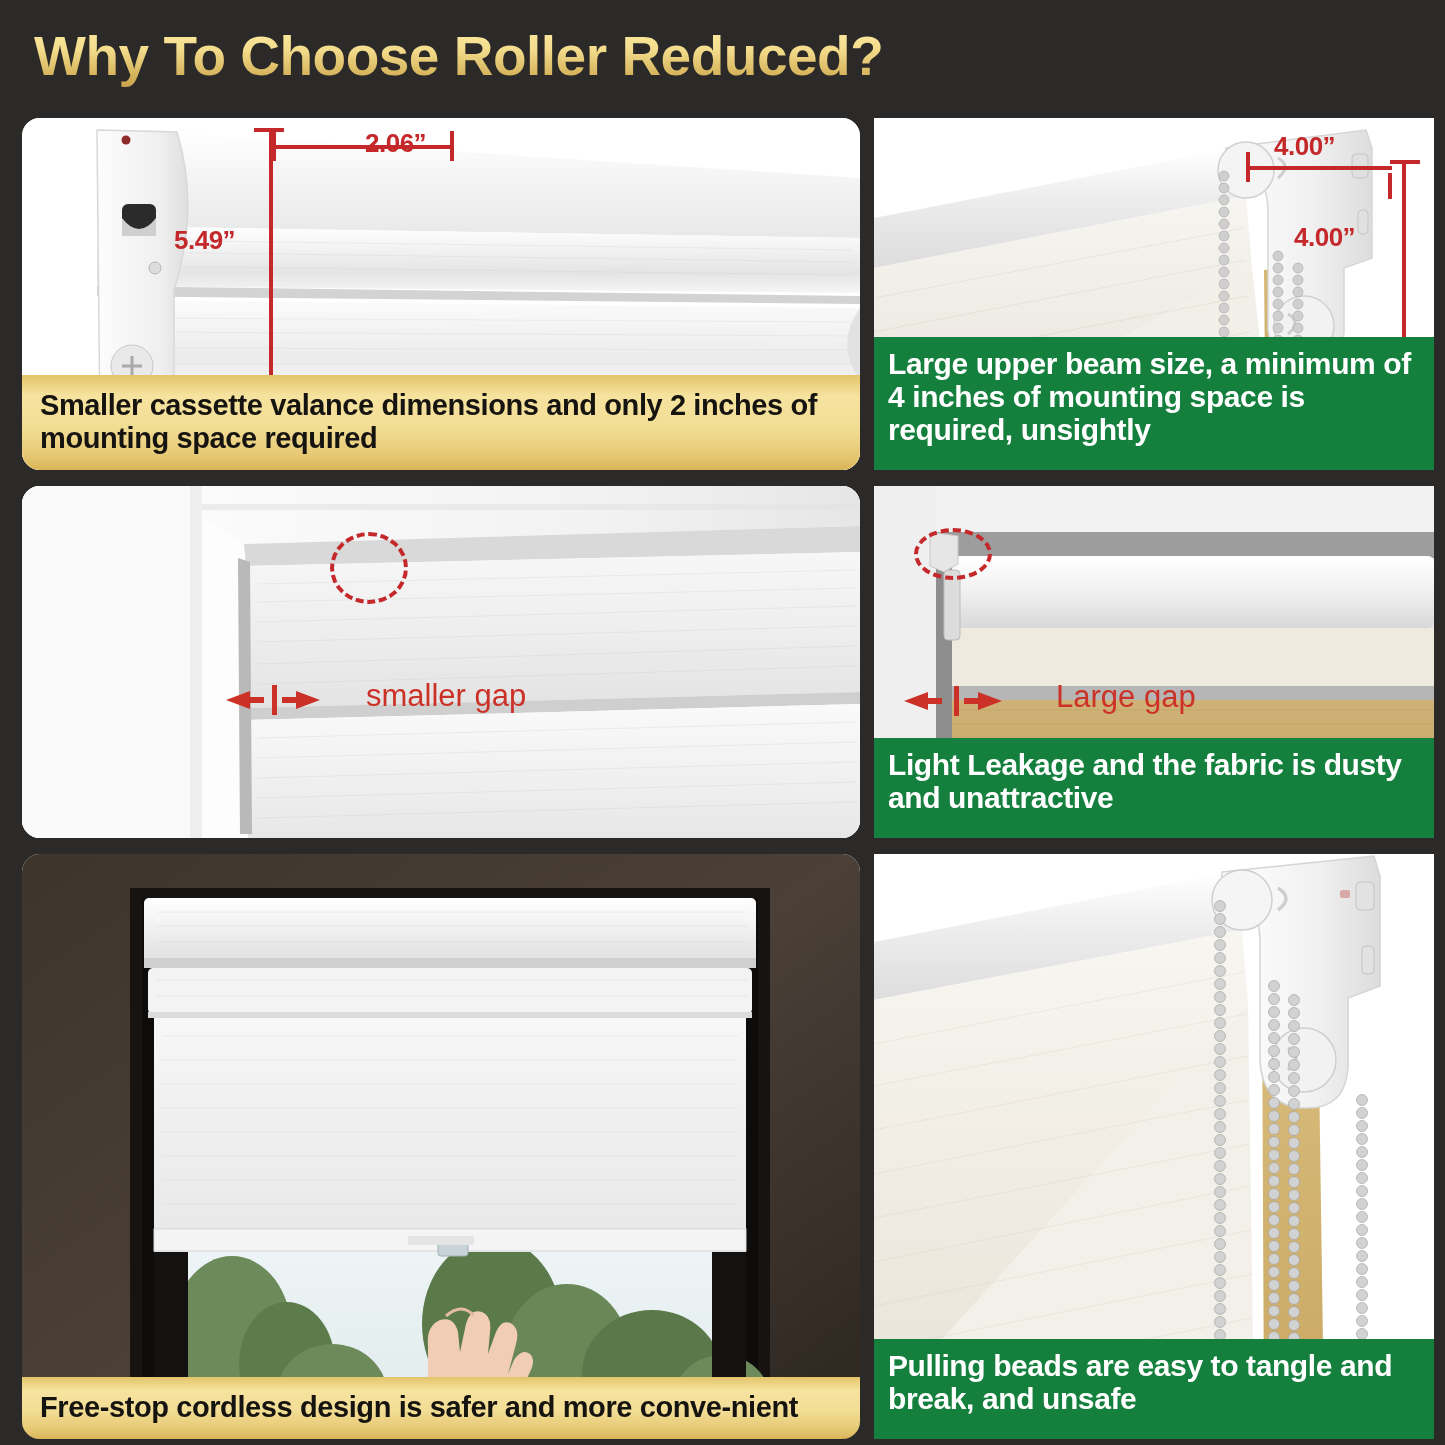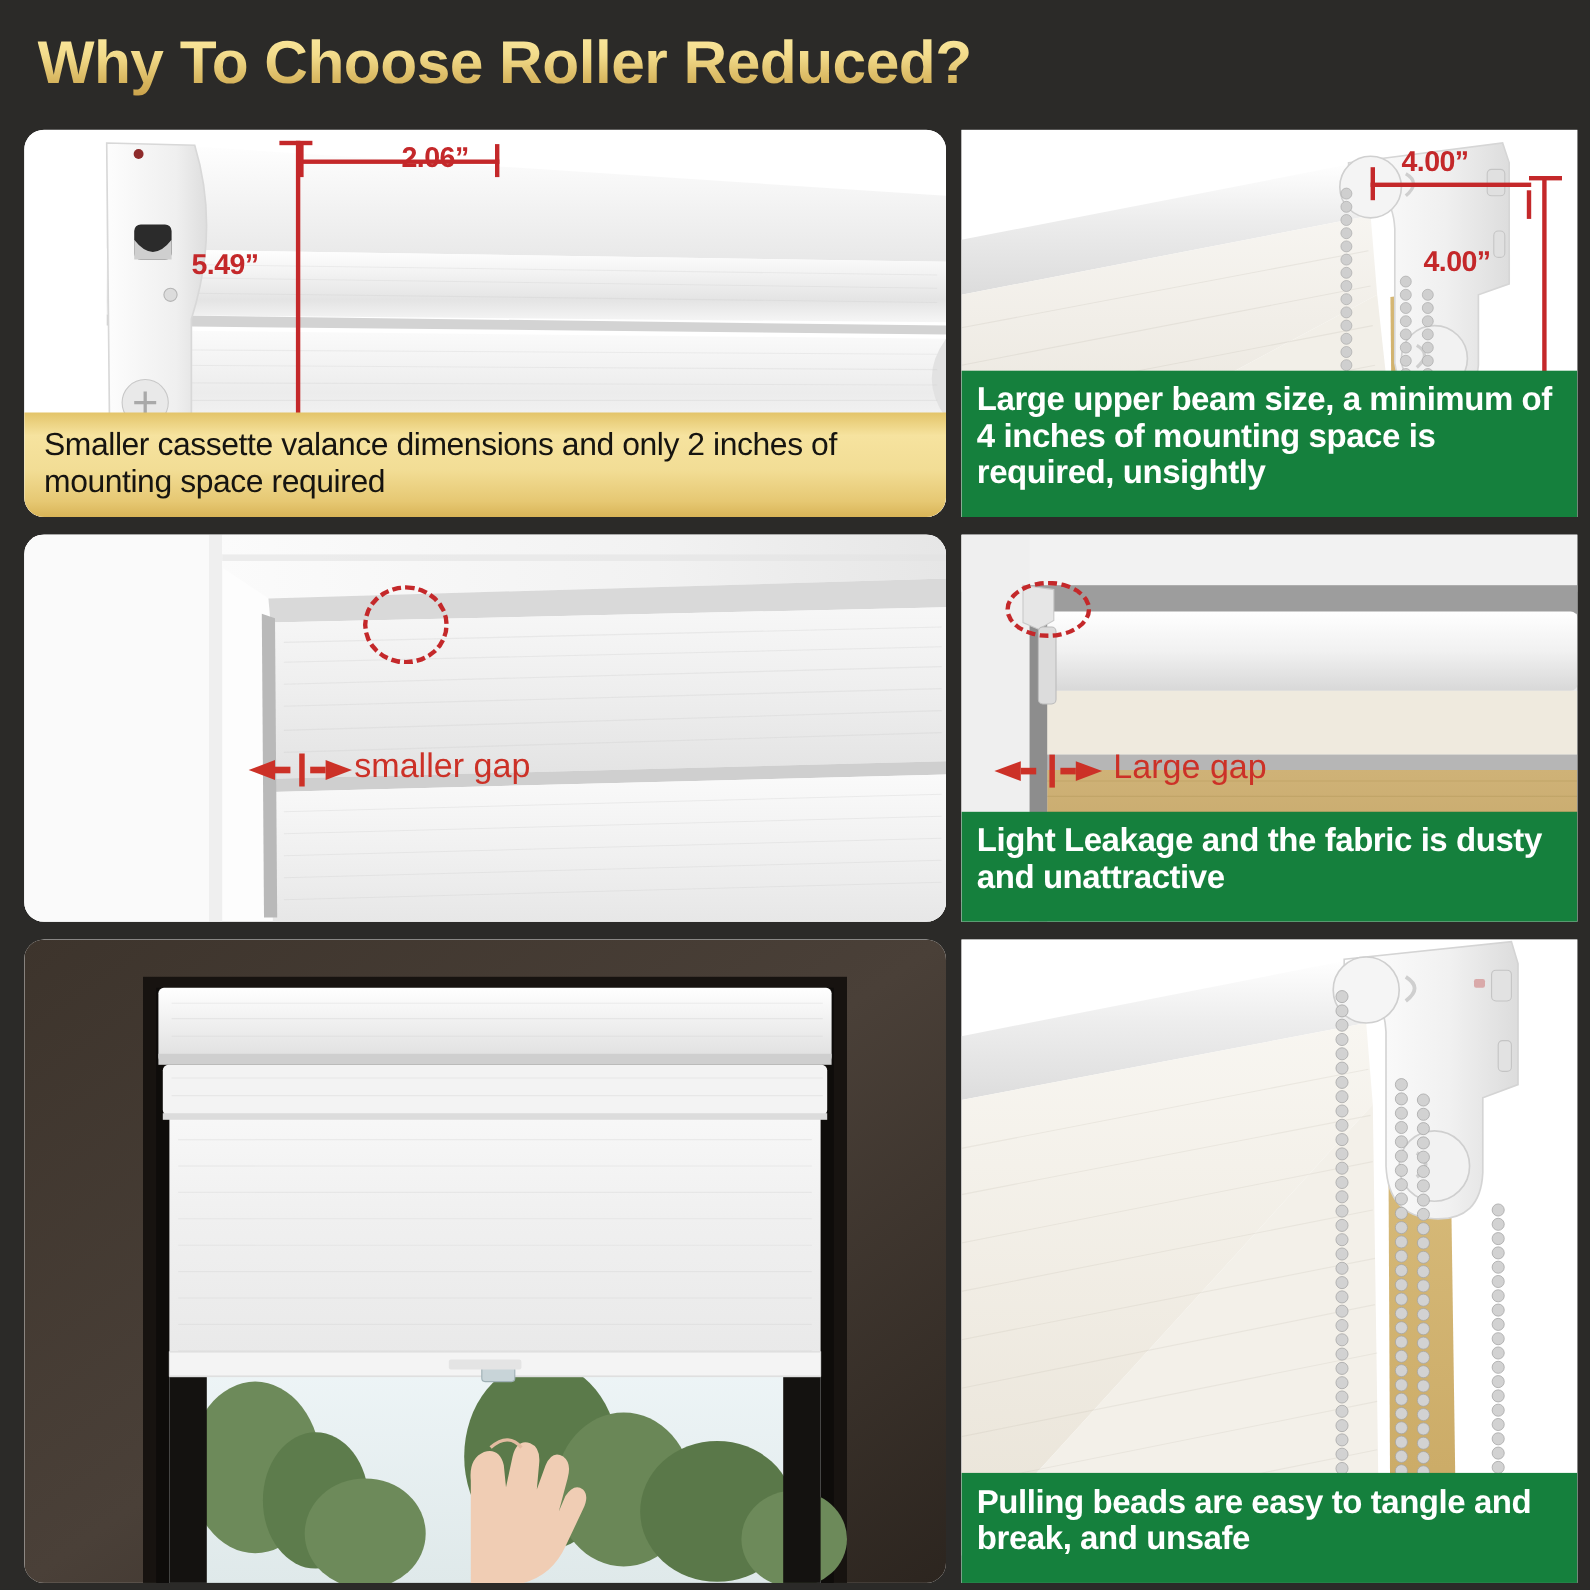--- a/index.html
+++ b/index.html
@@ -38,21 +38,21 @@
   .panel.left{ border-radius:18px; background:#fff; }
   .panel.right{ border-radius:0; background:#fff; }
 
   .photo{ position:absolute; left:0; top:0; width:100%; height:100%; overflow:hidden; }
 
   
   .cap-gold{
     position:absolute; left:0; bottom:0; width:100%;
     background:linear-gradient(180deg,#e3c469 0%,#f6e39f 22%,#f2dd95 55%,#e6c873 85%,#d9b457 100%);
     color:#161410;
-    font-weight:normal;
+    font-weight:bold;
     font-size:29px;
     line-height:1.12;
     padding:14px 34px 16px 18px;
     letter-spacing:-0.4px;
   }
   .cap-gray{
     position:absolute; left:0; bottom:0; width:100%;
     background:#15803d;
     color:#ffffff;
     font-weight:bold;
@@ -70,20 +70,21 @@
     font-size:26px;
     white-space:nowrap;
     letter-spacing:-0.5px;
   }
   .gaplbl{
     position:absolute;
     color:#cc3127;
     font-weight:normal;
     font-size:31px;
     white-space:nowrap;
+    margin-left:44px;
   }
   .rline{ position:absolute; background:#c4282a; }
   .dashcircle{
     position:absolute;
     border:4px dashed #c4282a;
     border-radius:50%;
   }
 
   svg{ display:block; }
 </style>
@@ -521,20 +522,21 @@
                    L492,506 Q 500,494 508,500 Q 514,506 508,518 L492,552
                    Q 480,578 454,585 Z" fill="#f0cdb4"></path>
           <path d="M424,462 Q 440,448 452,462" stroke="#e3bba0" stroke-width="3" fill="none"></path>
         </g>
 
         <rect x="416" y="388" width="30" height="14" rx="3" fill="#c8d4d8" stroke="#9fb0b5"></rect>
 
         <rect x="386" y="382" width="66" height="9" rx="2" fill="#e4e4e4"></rect>
       </svg>
     </div>
+    <div class="cap-gold">Free-stop cordless design is safer and more conve-nient</div>
   </div>
 
   <div class="panel right" style="left:874px; top:742px; width:560px; height:585px;">
     <div class="photo">
       <svg width="560" height="585" viewBox="0 0 560 585">
         <defs>
           <linearGradient id="r6tube" x1="0" y1="0" x2="0" y2="1">
             <stop offset="0%" stop-color="#ffffff"></stop>
             <stop offset="45%" stop-color="#ededed"></stop>
             <stop offset="100%" stop-color="#dddddd"></stop>

